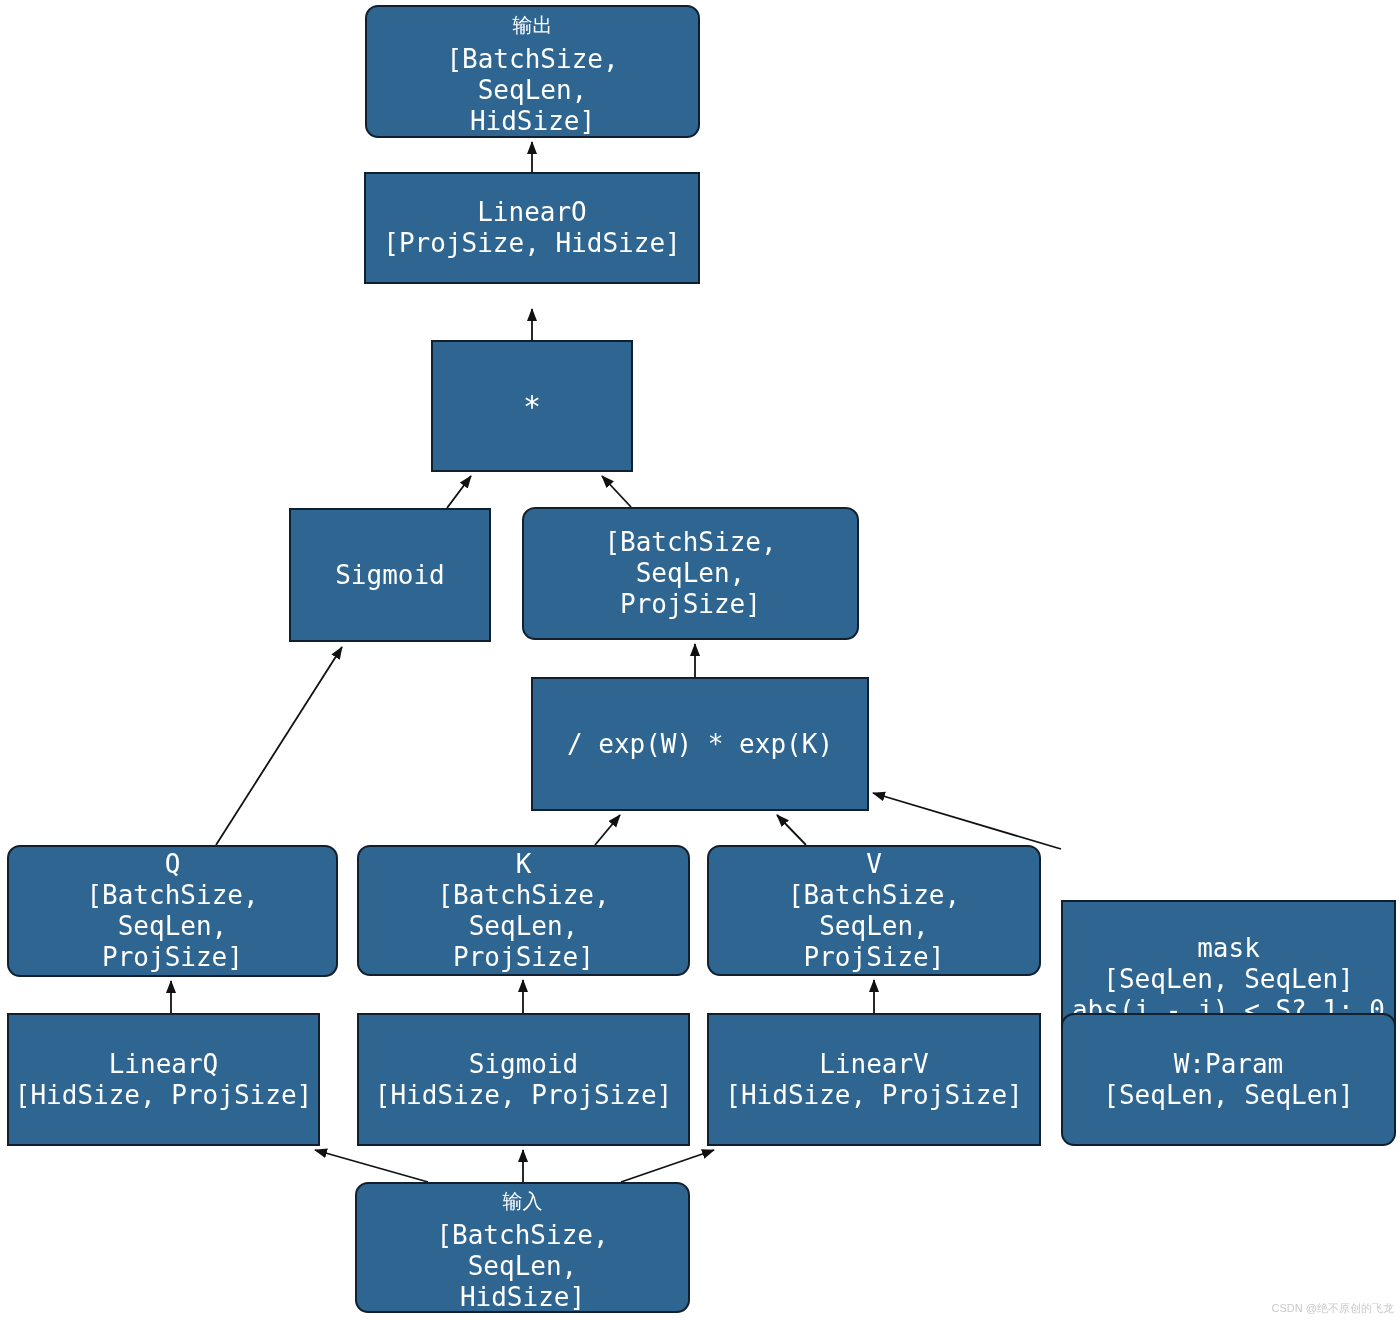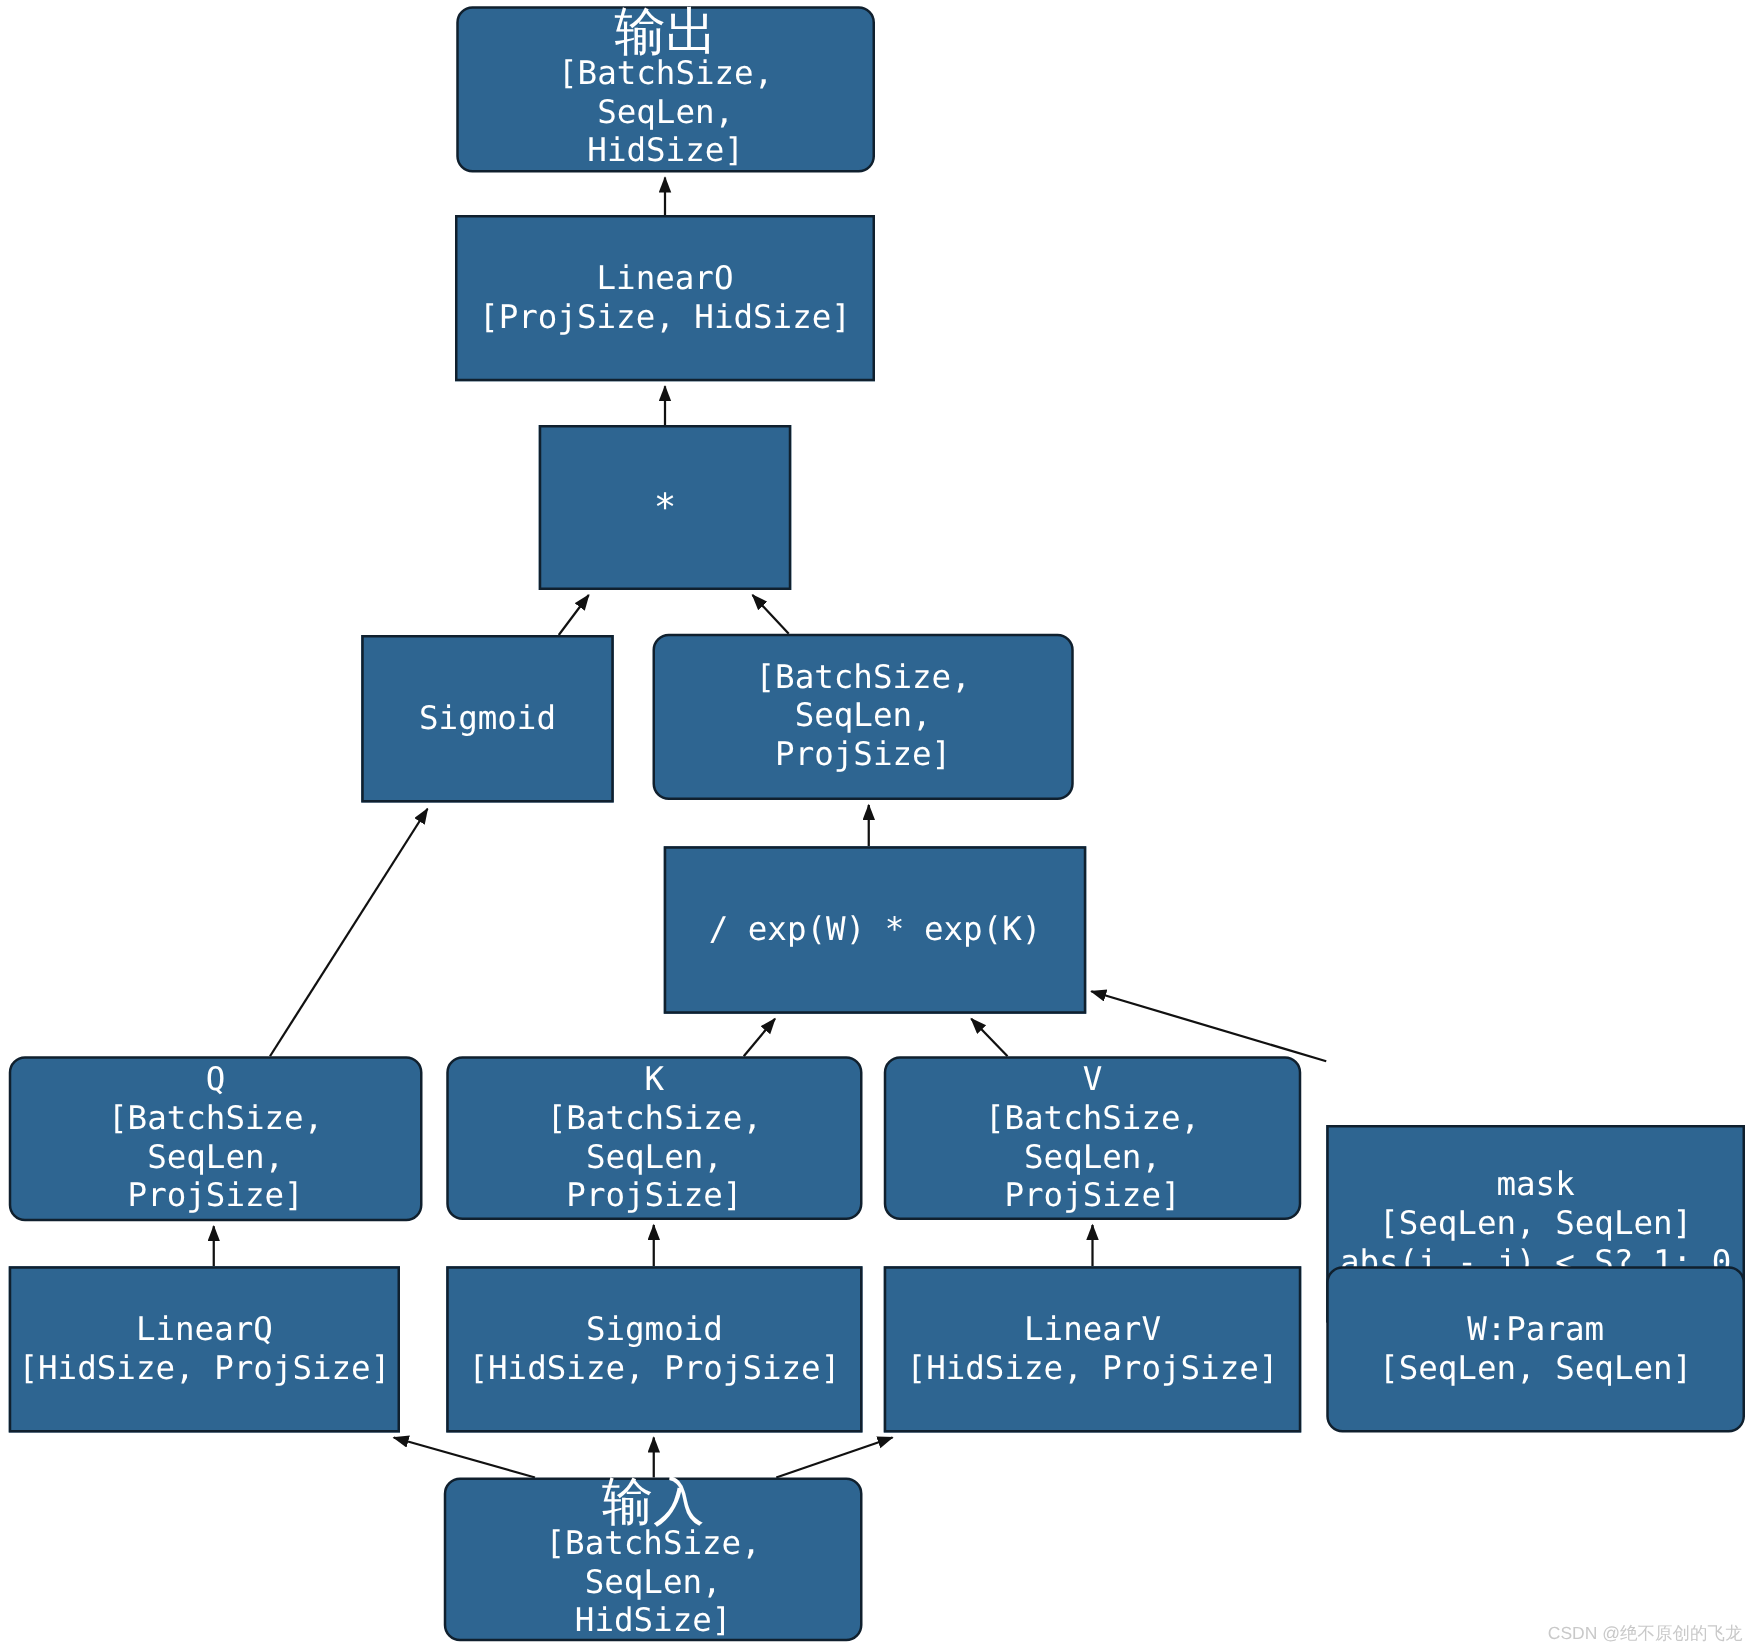--- a/index.html
+++ b/index.html
@@ -26,28 +26,28 @@
     flex-direction:column;
     align-items:center;
     justify-content:center;
     text-align:center;
     font-size:26px;
     line-height:31px;
     white-space:nowrap;
   }
   .node.rounded{border-radius:13px;}
   .line{display:block;}
-  .line.cjk{font-size:41px;line-height:38px;}
+  .line.cjk{font-size:20px;line-height:38px;}
   .line.big{font-size:30px;}
   .watermark{
     position:absolute;
     right:6px;
     bottom:4px;
     font-family:"Liberation Sans","DejaVu Sans",sans-serif;
-    font-size:14px;
+    font-size:11px;
     color:#c9c9c9;
   }
 </style>
 </head>
 <body>
 
 <div class="canvas">
 
   <svg class="edges" viewBox="0 0 1400 1320" xmlns="http://www.w3.org/2000/svg">
     <defs>
@@ -75,21 +75,21 @@
     </g>
   </svg>
 
   <div class="node rounded" style="left:365px;top:5px;width:335px;height:133px">
     <span class="line cjk">输出</span>
     <span class="line">[BatchSize,</span>
     <span class="line">SeqLen,</span>
     <span class="line">HidSize]</span>
   </div>
 
-  <div class="node" style="left:364px;top:172px;width:336px;height:133px">
+  <div class="node" style="left:364px;top:172px;width:336px;height:112px">
     <span class="line">LinearO</span>
     <span class="line">[ProjSize, HidSize]</span>
   </div>
 
   <div class="node" style="left:431px;top:340px;width:202px;height:132px">
     <span class="line big">*</span>
   </div>
 
   <div class="node" style="left:289px;top:508px;width:202px;height:134px">
     <span class="line">Sigmoid</span>

